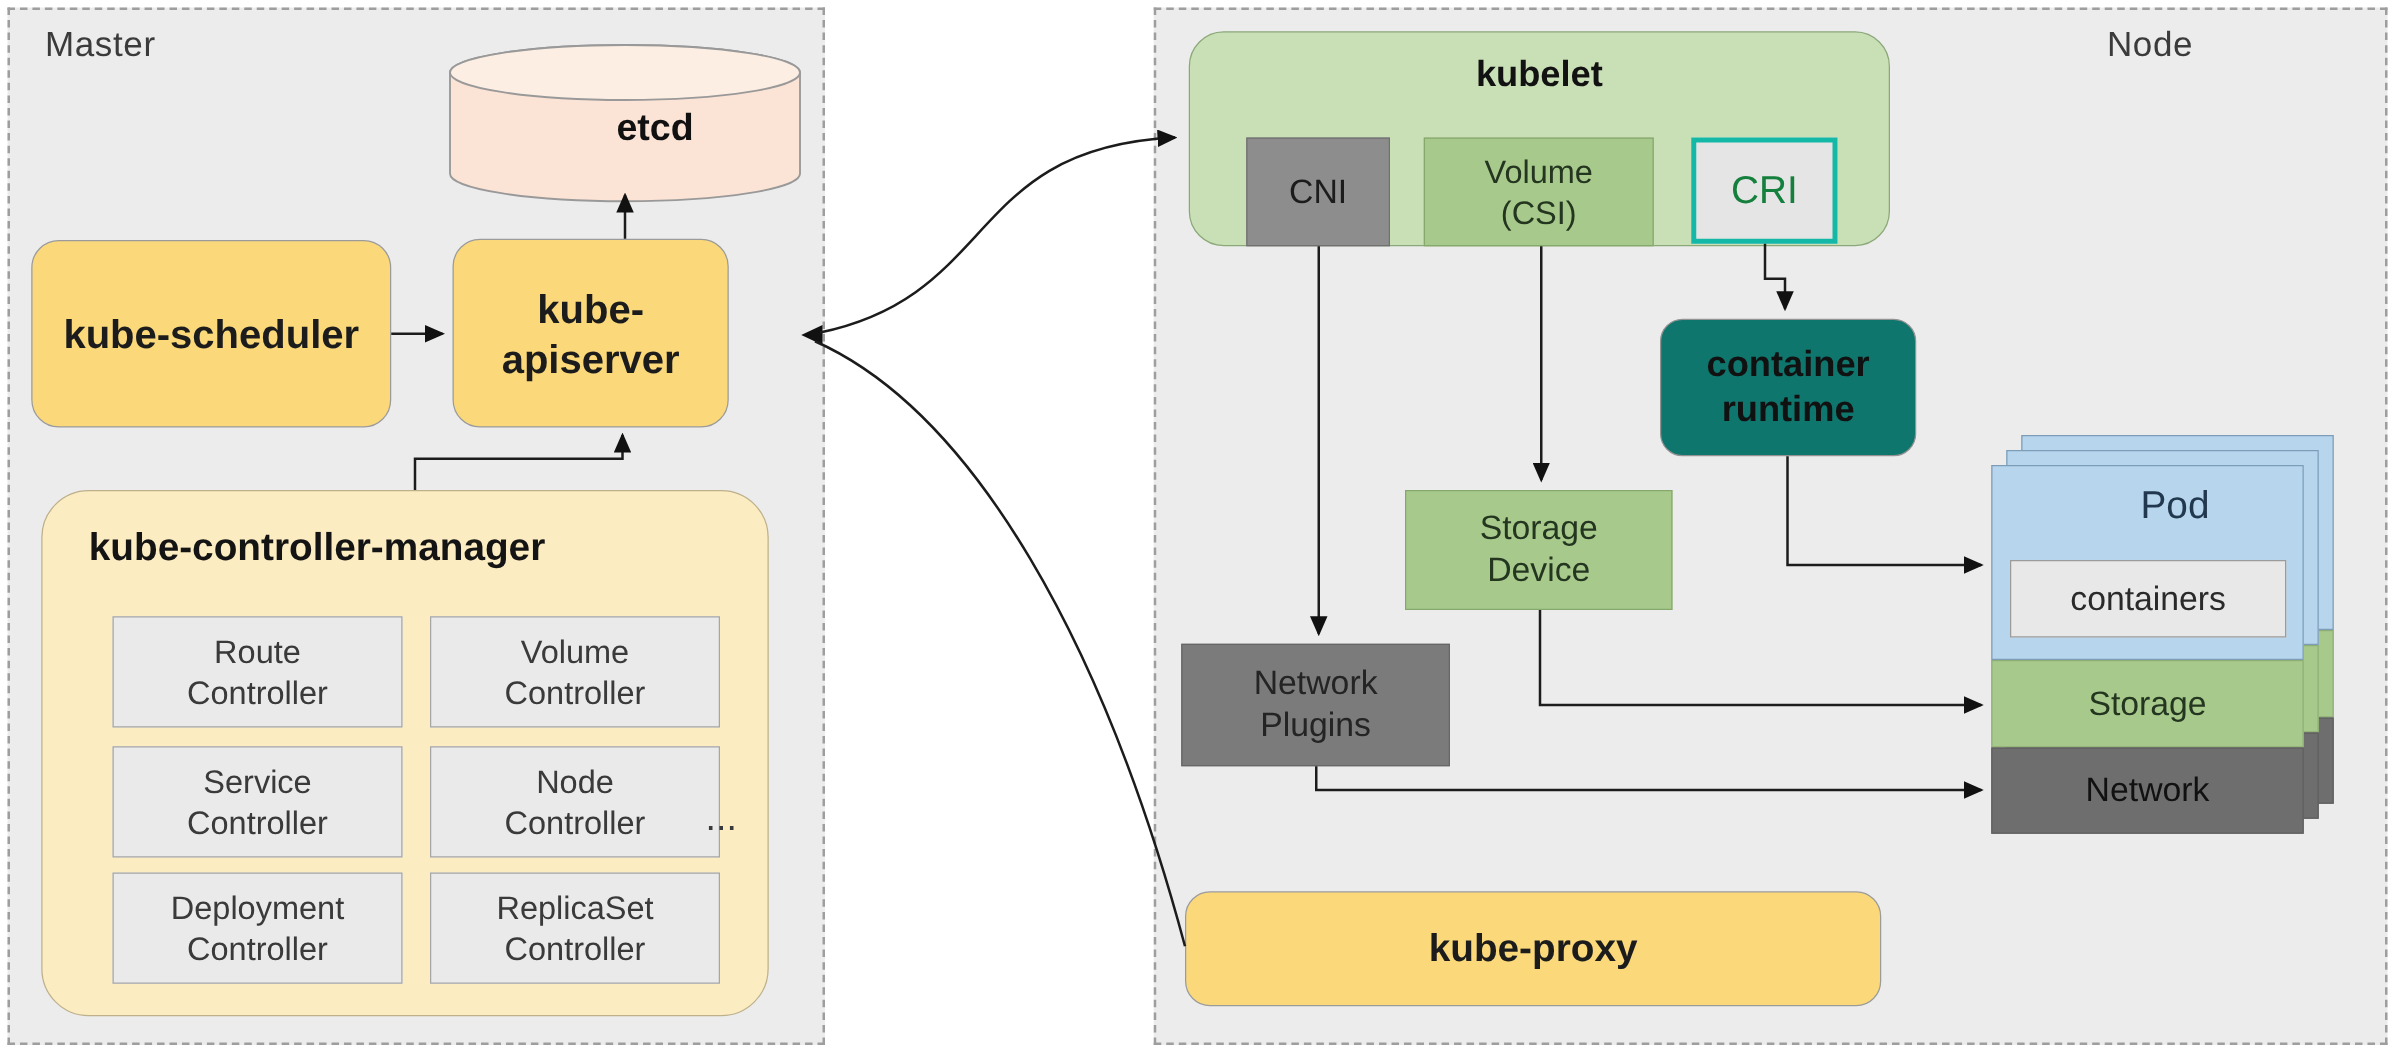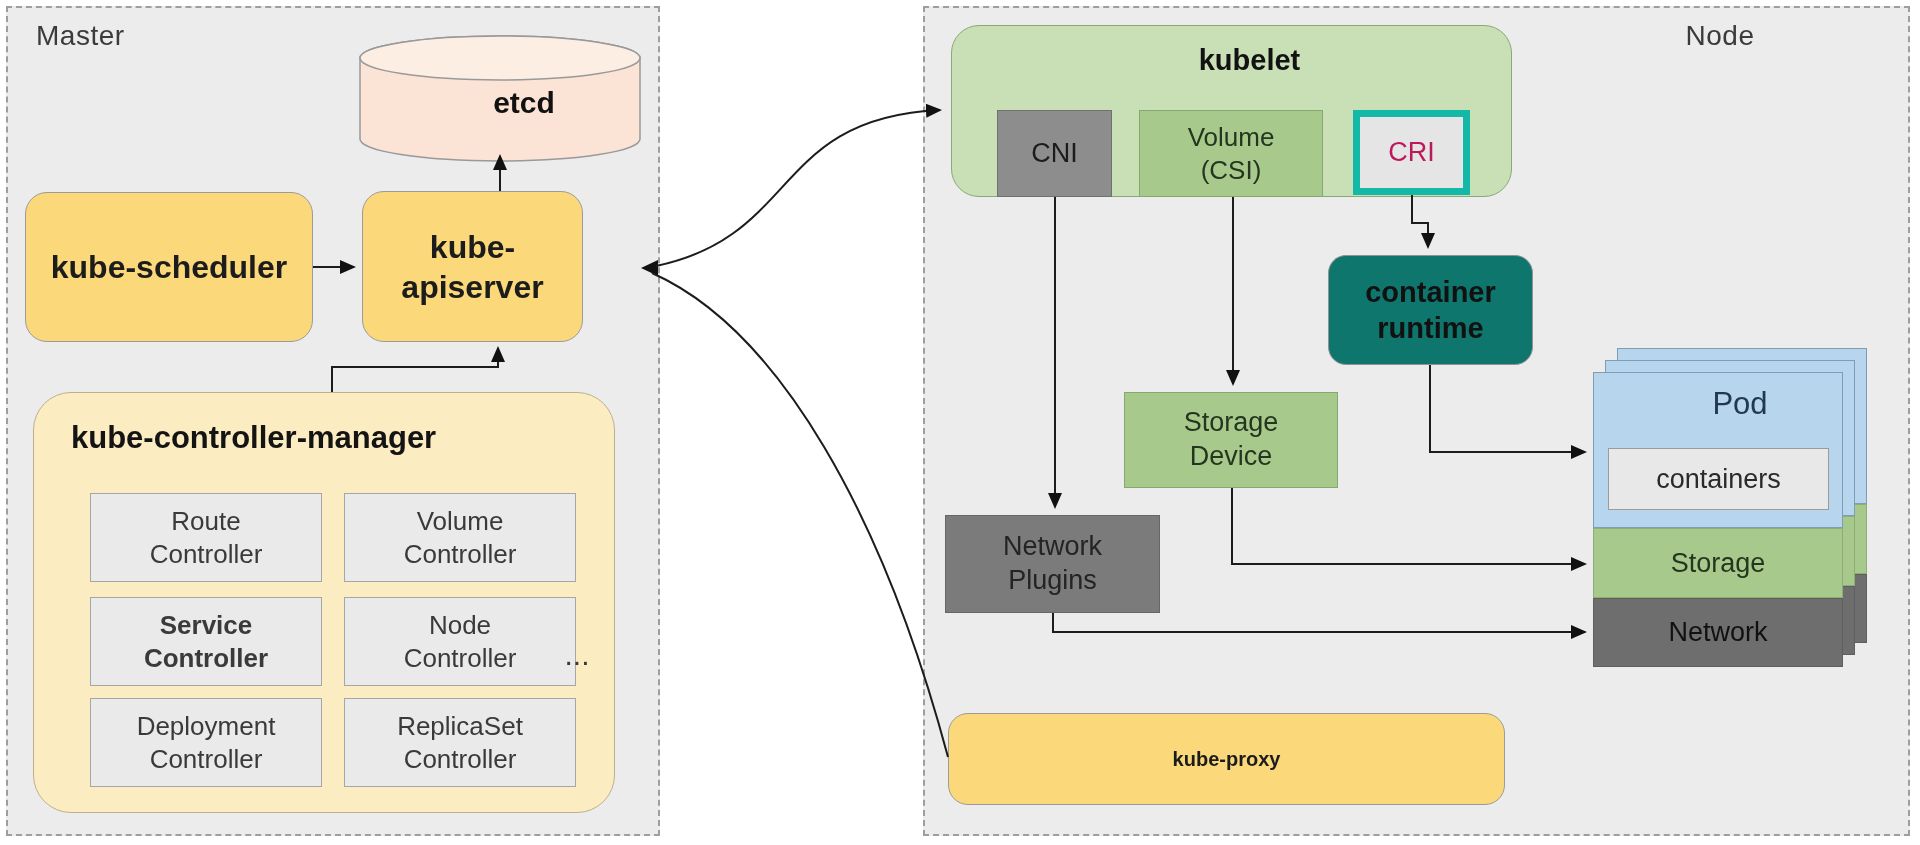--- a/index.html
+++ b/index.html
@@ -21,21 +21,21 @@
   }
   .yellow{background:#fbd97a;border:1.5px solid #9b9b9b;border-radius:22px;font-weight:bold;font-size:32px;}
   .cream{background:#fcecc1;border:1.5px solid #bdb08a;border-radius:38px;}
   .cm-title{position:absolute;font-weight:bold;font-size:31px;color:#141414;}
   .ctrl{background:#eaeaea;border:1px solid #a6a6a6;font-size:26px;color:#3a3a3a;margin-left:32px;}
   .dots{position:absolute;font-size:30px;color:#3a3a3a;}
   .kubelet{background:#c9dfb6;border:1.5px solid #8aa878;border-radius:28px;}
   .kubelet-title{position:absolute;width:561px;text-align:center;font-weight:bold;font-size:29px;color:#121212;}
   .cni{background:#8d8d8d;border:1px solid #707070;font-size:27px;color:#1c1c1c;}
   .greenbox{background:#a7ca8c;border:1px solid #87a86c;font-size:26px;color:#24361f;}
-  .cri{background:#e5e5e5;border:7px solid #14b8a6;font-size:27px;color:#be185d;}
+  .cri{background:#e5e5e5;border:4px solid #14b8a6;font-size:31px;color:#15803d;}
   .runtime{background:#0f766e;border:1.5px solid #929292;border-radius:18px;font-weight:bold;font-size:29px;color:#111;}
   .netplug{background:#7b7b7b;border:1px solid #666;font-size:27px;color:#242424;}
   .pod-card{position:absolute;width:250px;height:295px;}
   .pod-sec{position:absolute;left:0;width:250px;box-sizing:border-box;}
   .pod-blue{top:0;height:156px;background:#b7d6ee;border:1px solid #7d9cb8;}
   .pod-green{top:156px;height:70px;background:#a7ca8c;border:1px solid #8fae76;display:flex;align-items:center;justify-content:center;font-size:27px;color:#24361f;}
   .pod-dark{top:226px;height:69px;background:#6e6e6e;border:1px solid #5f5f5f;display:flex;align-items:center;justify-content:center;font-size:27px;color:#111;}
   .pod-title{position:absolute;top:14px;left:0;width:294px;text-align:center;font-size:31px;color:#22384e;}
   .containers-box{position:absolute;left:15px;top:76px;width:219px;height:60px;background:#e8e8e8;border:1px solid #9b9b9b;display:flex;align-items:center;justify-content:center;font-size:27px;color:#2a2a2a;}
   .edges{position:absolute;left:0;top:0;pointer-events:none;}
@@ -73,40 +73,40 @@
   <div class="cm-title" style="left:71px;top:420px;">kube-controller-manager</div>
 
   <div class="box ctrl" style="left:58px;top:493px;width:232px;height:89px;">
     <span>Route
 Controller</span>
   </div>
   <div class="box ctrl" style="left:312px;top:493px;width:232px;height:89px;">
     <span>Volume
 Controller</span>
   </div>
-  <div class="box ctrl" style="left:58px;top:597px;width:232px;height:89px;font-weight:bold;">
+  <div class="box ctrl" style="left:58px;top:597px;width:232px;height:89px;">
     <span>Service
 Controller</span>
   </div>
   <div class="box ctrl" style="left:312px;top:597px;width:232px;height:89px;">
     <span>Node
 Controller</span>
   </div>
   <div class="box ctrl" style="left:58px;top:698px;width:232px;height:89px;">
     <span>Deployment
 Controller</span>
   </div>
   <div class="box ctrl" style="left:312px;top:698px;width:232px;height:89px;">
     <span>ReplicaSet
 Controller</span>
   </div>
   <div class="dots" style="left:552px;top:638px;width:50px;text-align:center;">...</div>
 
   <div class="box kubelet" style="left:951px;top:25px;width:561px;height:172px;"></div>
-  <div class="kubelet-title" style="left:951px;top:44px;padding-left:18px;">kubelet</div>
+  <div class="kubelet-title" style="left:951px;top:44px;">kubelet</div>
   <div class="box cni" style="left:997px;top:110px;width:115px;height:87px;">
     <span>CNI</span>
   </div>
   <div class="box greenbox" style="left:1139px;top:110px;width:184px;height:87px;">
     <span>Volume
 (CSI)</span>
   </div>
   <div class="box cri" style="left:1353px;top:110px;width:117px;height:85px;">
     <span>CRI</span>
   </div>
@@ -119,21 +119,21 @@
   <div class="box greenbox" style="left:1124px;top:392px;width:214px;height:96px;font-size:27px;">
     <span>Storage
 Device</span>
   </div>
 
   <div class="box netplug" style="left:945px;top:515px;width:215px;height:98px;">
     <span>Network
 Plugins</span>
   </div>
 
-  <div class="box yellow" style="left:948px;top:713px;width:557px;height:92px;border-radius:20px;font-size:20px;">
+  <div class="box yellow" style="left:948px;top:713px;width:557px;height:92px;border-radius:20px;font-size:31px;">
     <span>kube-proxy</span>
   </div>
 
   <div class="pod-card" style="left:1617px;top:348px;">
     <div class="pod-sec pod-blue"></div>
     <div class="pod-sec pod-green"></div>
     <div class="pod-sec pod-dark"></div>
   </div>
   <div class="pod-card" style="left:1605px;top:360px;">
     <div class="pod-sec pod-blue"></div>

